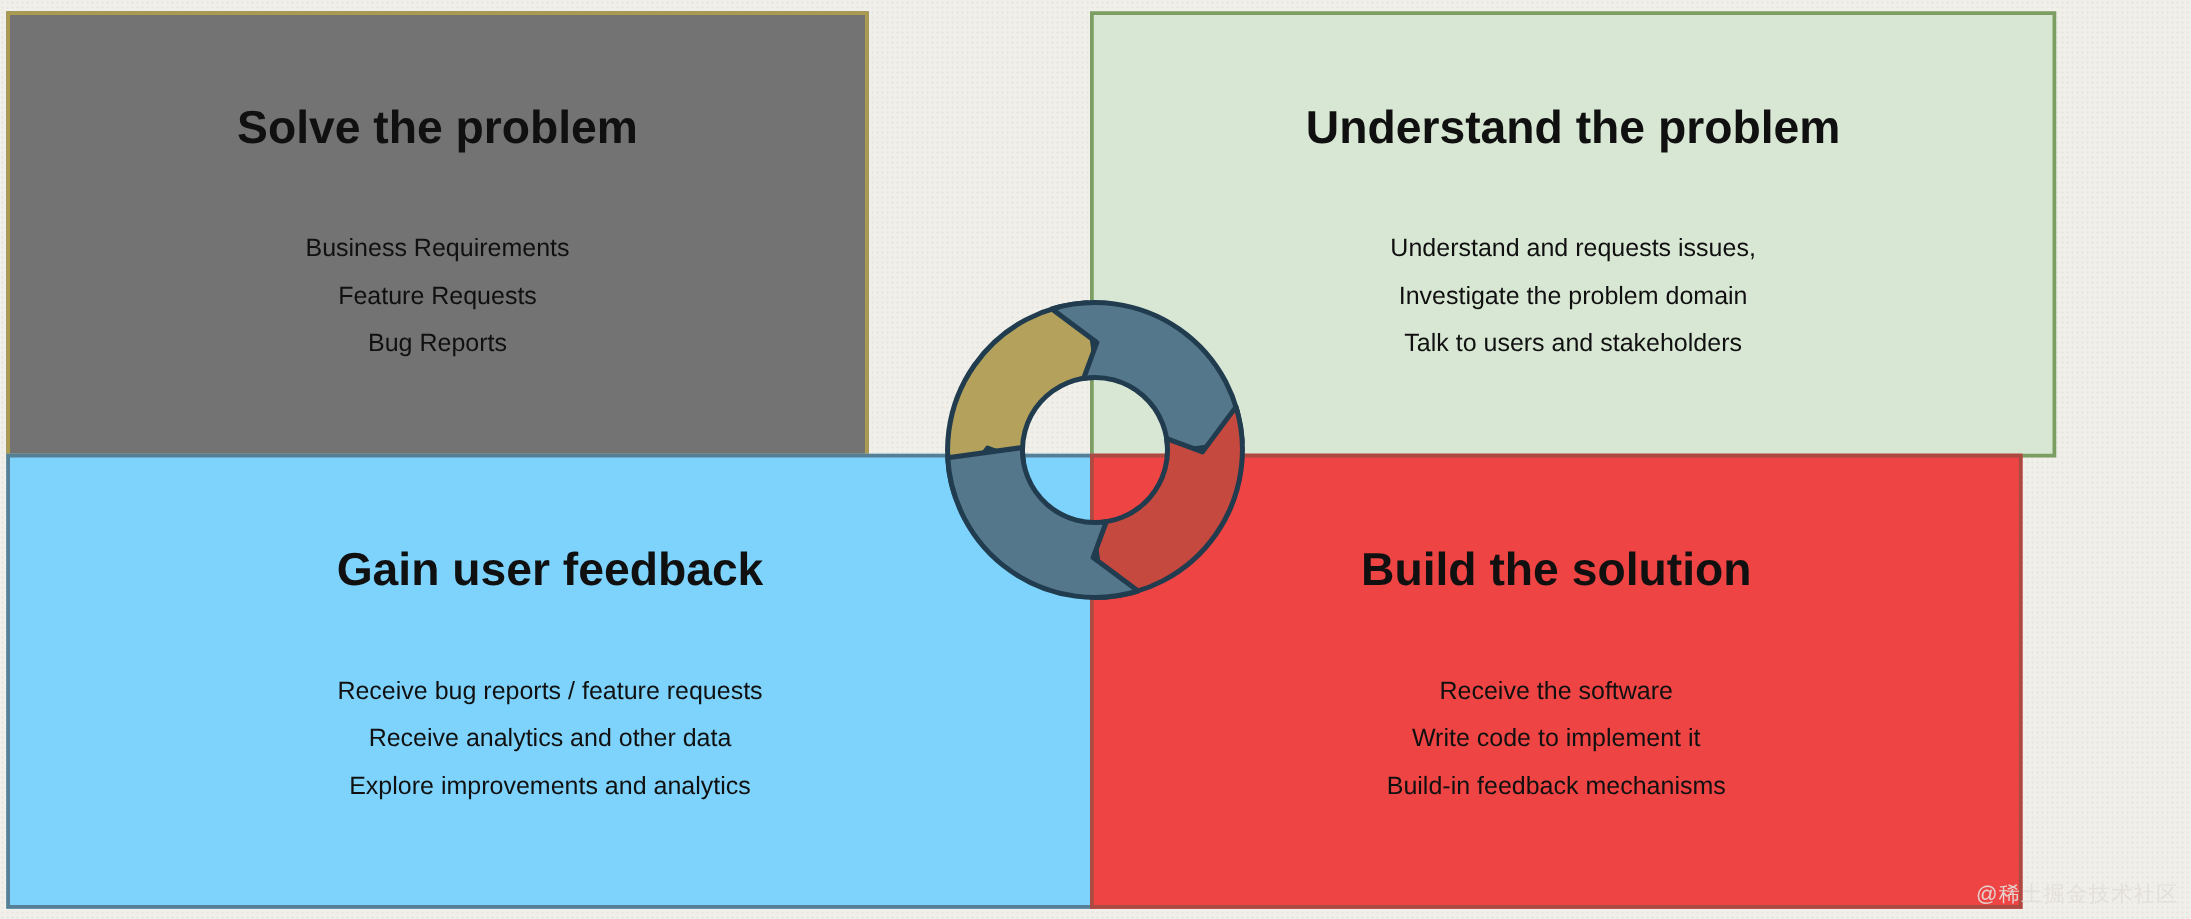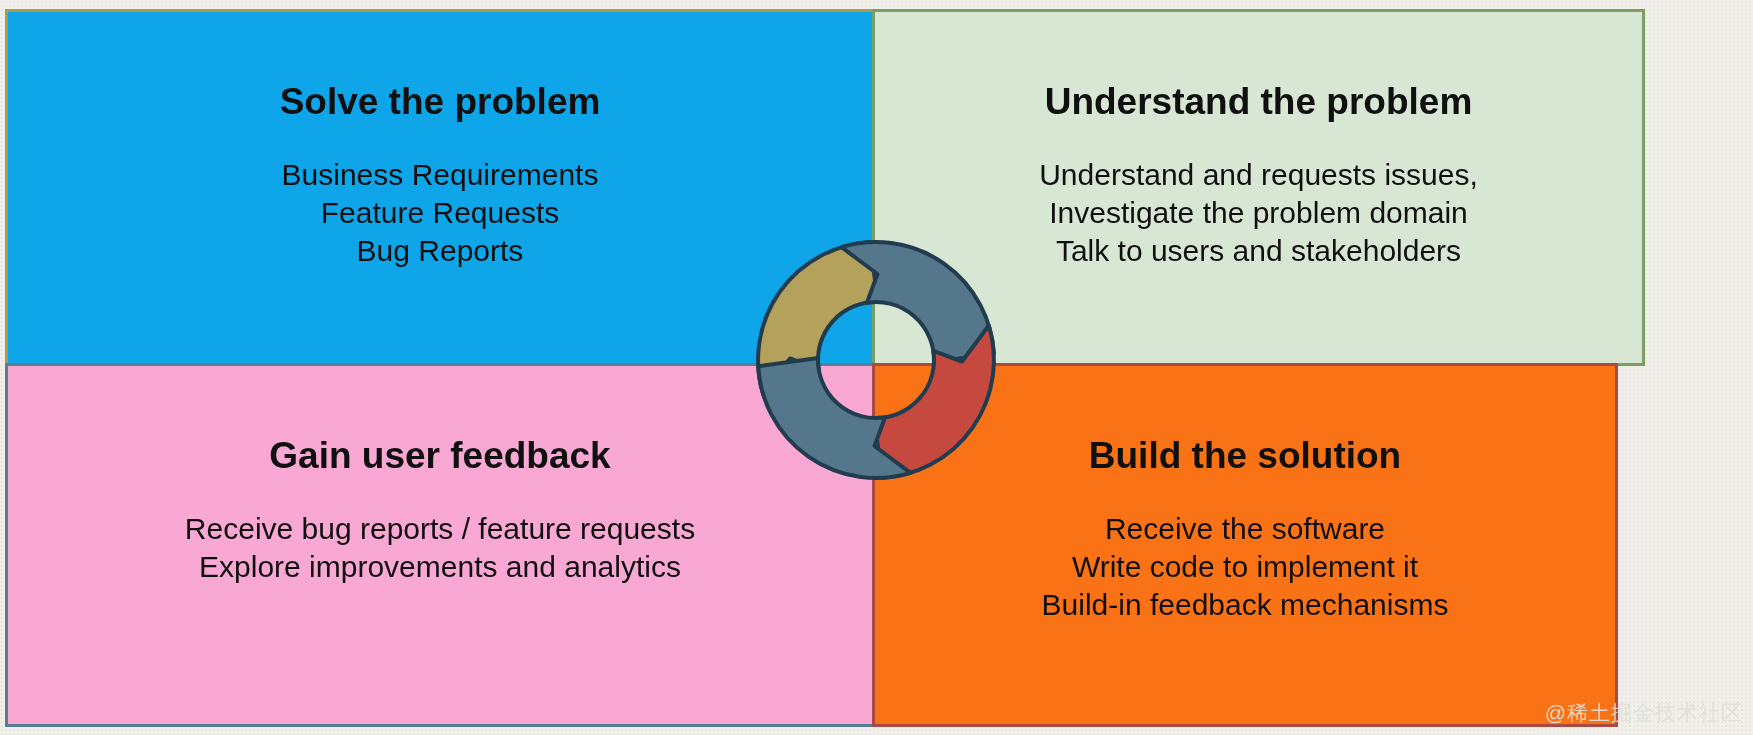--- a/index.html
+++ b/index.html
@@ -10,44 +10,44 @@
     background-size:4px 4px;
     font-family:"Liberation Sans","DejaVu Sans",sans-serif;
     position:relative;
   }
   .stage{position:absolute;inset:0;}
   .quadrant{
     position:absolute;
     box-sizing:border-box;
     border:3px solid #000;
   }
-  .q-solve      {left:5px;   top:9px;    width:870px; height:357px; background:#0ea5e9; border-color:#ab9b50; z-index:1;}
+  .q-solve      {left:5px;   top:9px;    width:690px; height:357px; background:#737373; border-color:#ab9b50; z-index:1;}
   .q-understand {left:872px; top:9px;    width:773px; height:357px; background:#d8e7d3; border-color:#7c9e62; z-index:2;}
-  .q-feedback   {left:5px;   top:363px;  width:870px; height:364px; background:#f9a8d4; border-color:#567e95; z-index:3;}
-  .q-build      {left:872px; top:363px;  width:746px; height:364px; background:#f97316; border-color:#aa4a42; z-index:4;}
+  .q-feedback   {left:5px;   top:363px;  width:870px; height:364px; background:#7dd3fc; border-color:#567e95; z-index:3;}
+  .q-build      {left:872px; top:363px;  width:746px; height:364px; background:#ef4444; border-color:#aa4a42; z-index:4;}
   .q-inner{
     position:absolute;inset:0;
     display:flex;flex-direction:column;align-items:center;
     padding-top:68px;
     text-align:center;color:#101010;
   }
   .q-title{
     font-size:37px;font-weight:bold;line-height:44px;letter-spacing:0px;
   }
   .q-lines{
-    margin-top:32px;
-    font-size:30px;line-height:38px;font-weight:400;
+    margin-top:56px;
+    font-size:20px;line-height:38px;font-weight:400;
   }
   .q-line{display:block;}
   .cycle-icon{
     position:absolute;left:746px;top:230px;width:260px;height:260px;z-index:6;
   }
   .watermark{
     position:absolute;right:10px;bottom:8px;z-index:7;
-    font-size:21px;color:rgba(226,222,217,0.92);
+    font-size:17px;color:rgba(226,222,217,0.92);
     letter-spacing:1px;
   }
 </style>
 </head>
 <body>
 
 <div class="stage">
 
   <div class="quadrant q-solve">
     <div class="q-inner">
@@ -69,20 +69,21 @@
         <span class="q-line">Talk to users and stakeholders</span>
       </div>
     </div>
   </div>
 
   <div class="quadrant q-feedback">
     <div class="q-inner">
       <div class="q-title">Gain user feedback</div>
       <div class="q-lines">
         <span class="q-line">Receive bug reports / feature requests</span>
+        <span class="q-line">Receive analytics and other data</span>
         <span class="q-line">Explore improvements and analytics</span>
       </div>
     </div>
   </div>
 
   <div class="quadrant q-build">
     <div class="q-inner">
       <div class="q-title">Build the solution</div>
       <div class="q-lines">
         <span class="q-line">Receive the software</span>

